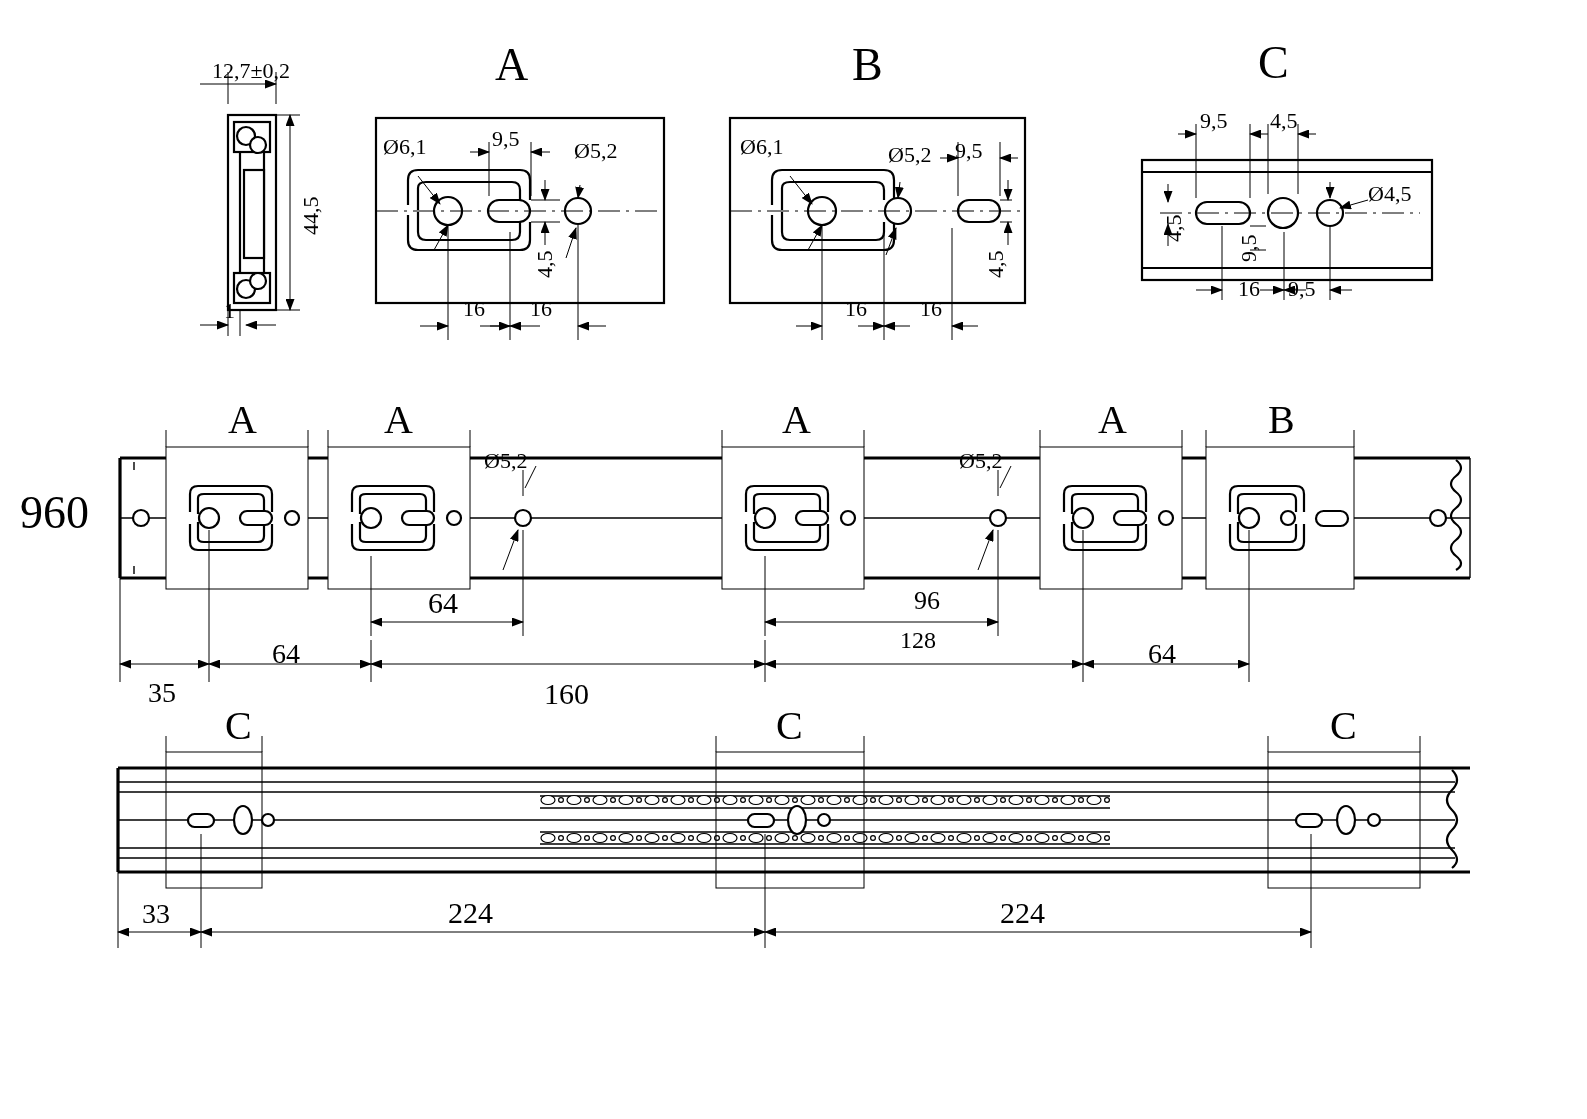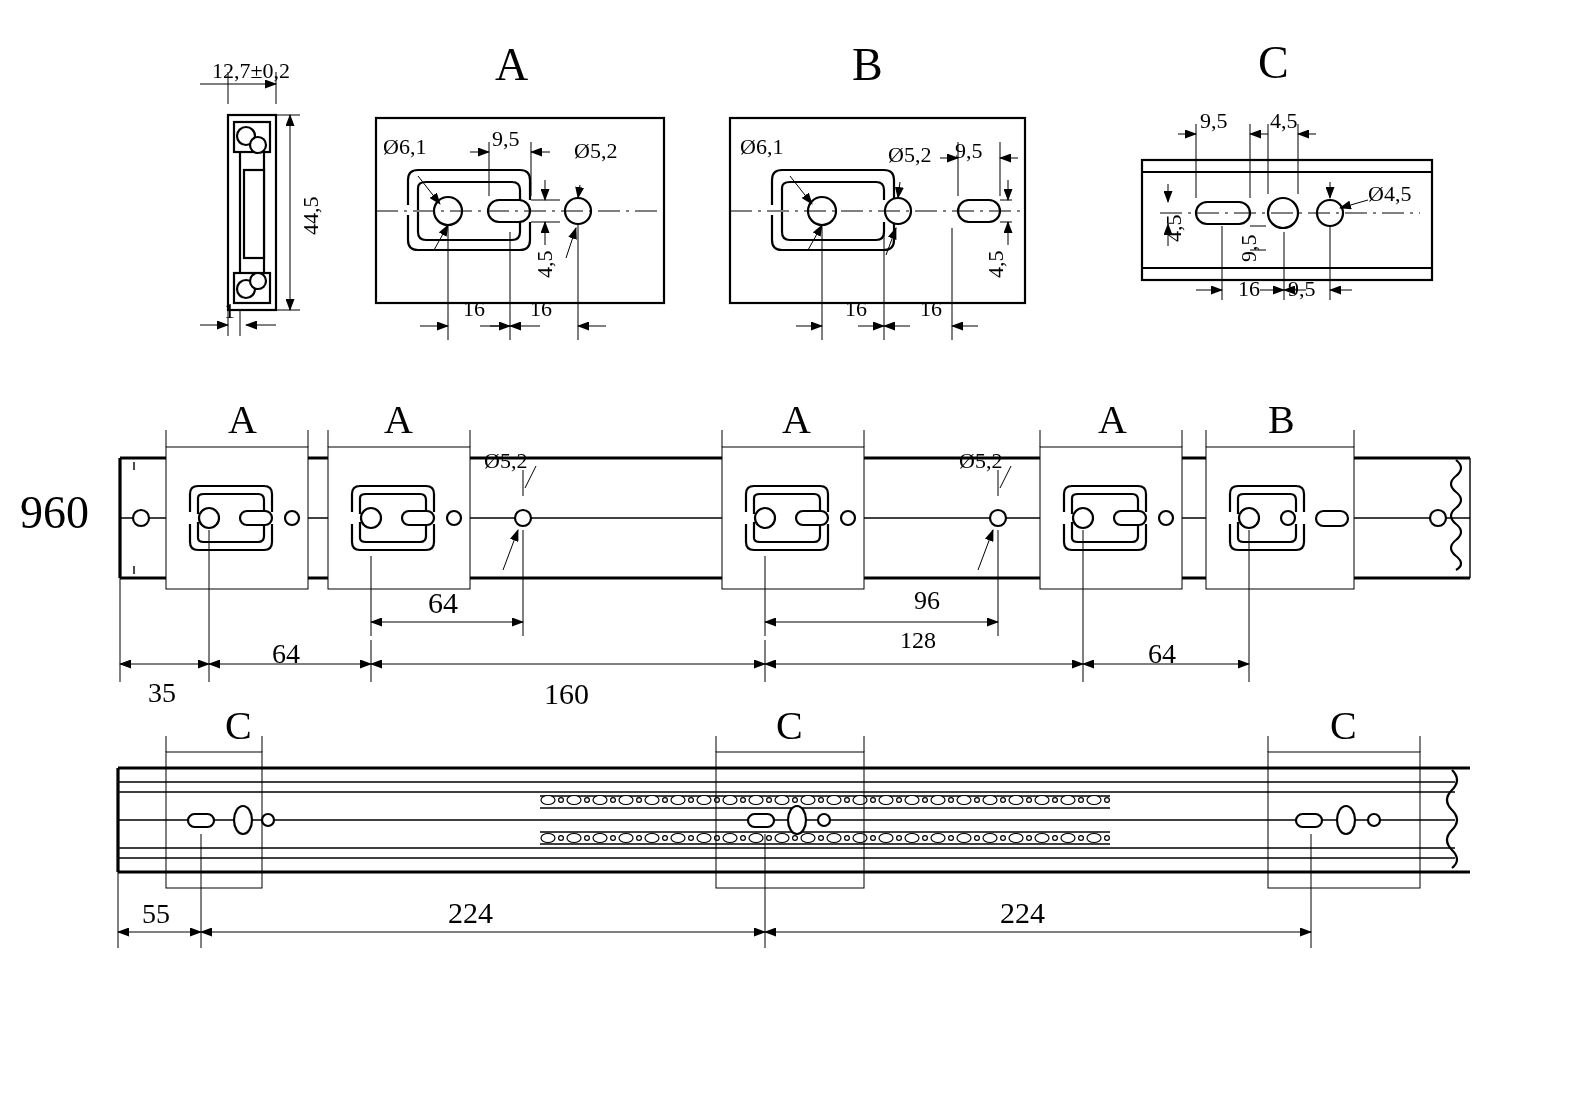--- a/index.html
+++ b/index.html
@@ -433,17 +433,17 @@
   <div class="lbl" style="left:148px;top:640px;font-size:28px;margin-top:39px;">35</div>
   <div class="lbl" style="left:272px;top:640px;font-size:28px;">64</div>
   <div class="lbl" style="left:544px;top:640px;font-size:30px;margin-top:39px;">160</div>
   <div class="lbl" style="left:900px;top:628px;font-size:24px;">128</div>
   <div class="lbl" style="left:1148px;top:640px;font-size:28px;">64</div>
 
   <div class="lbl" style="left:225px;top:706px;font-size:40px;">C</div>
   <div class="lbl" style="left:776px;top:706px;font-size:40px;">C</div>
   <div class="lbl" style="left:1330px;top:706px;font-size:40px;">C</div>
 
-  <div class="lbl" style="left:142px;top:900px;font-size:28px;">55</div>
+  <div class="lbl" style="left:142px;top:900px;font-size:28px;">33</div>
   <div class="lbl" style="left:448px;top:898px;font-size:30px;">224</div>
   <div class="lbl" style="left:1000px;top:898px;font-size:30px;">224</div>
 
 </div>
 
 </body></html>

